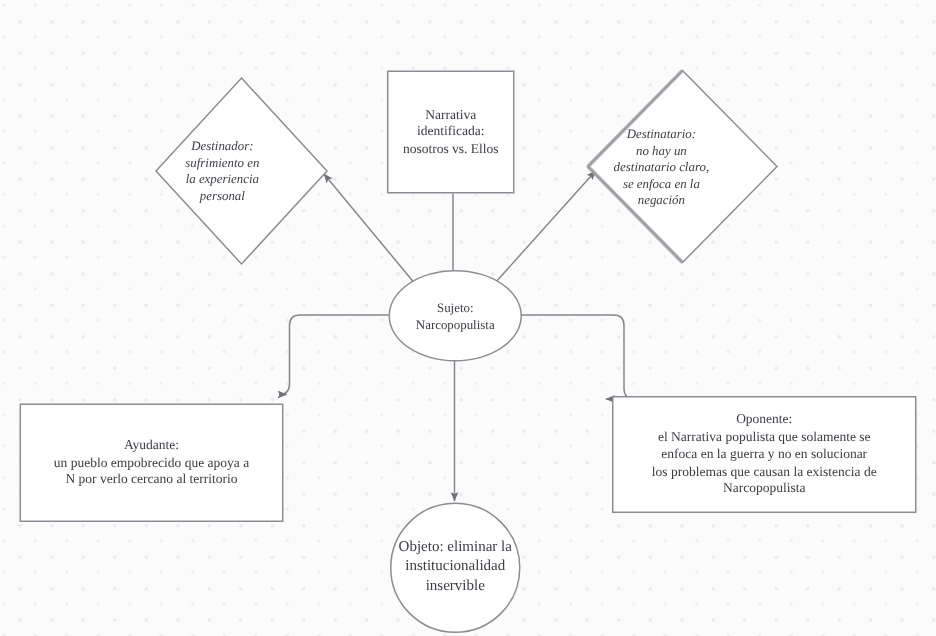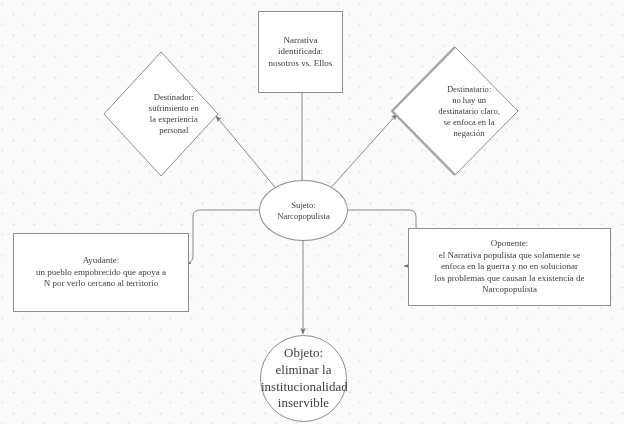--- a/index.html
+++ b/index.html
@@ -40,20 +40,21 @@
   }
   .node .label {
     display: block;
     width: 100%;
     padding: 0 3px;
     white-space: pre-line;
   }
   .rect-node {
     background: #ffffff;
     border: 1px solid #8a8d94;
+    margin-top: 36px;
   }
   .ellipse-node {
     background: #ffffff;
     border: 1px solid #8a8d94;
     border-radius: 50%;
     align-items: center;
   }
   .diamond-wrap {
     position: absolute;
     z-index: 3;
@@ -66,24 +67,25 @@
     height: 100%;
   }
   .diamond-text {
     position: absolute;
     left: 0;
     top: 0;
     width: 100%;
     height: 100%;
     display: flex;
     align-items: center;
-    justify-content: flex-end;
+    justify-content: flex-start;
     text-align: center;
     color: #3c3c46;
     line-height: 1.28;
+    font-style: italic;
   }
   .diamond-text .label {
     display: block;
     width: 78%;
     white-space: pre-line;
   }
 
   
   #node-narrativa {
     left: 258px; top: 11px; width: 85px; height: 82px;
@@ -104,21 +106,21 @@
   #node-ayudante {
     left: 13px; top: 233px; width: 176px; height: 79px;
     font-size: 9px;
   }
   #node-oponente {
     left: 408px; top: 228px; width: 203px; height: 78px;
     font-size: 9px;
   }
   #node-objeto {
     left: 260px; top: 335px; width: 87px; height: 87px;
-    font-size: 13px;
+    font-size: 10px;
   }
 </style>
 </head>
 <body>
 
 <div id="canvas">
 
   <svg id="edges" viewBox="0 0 624 424" xmlns="http://www.w3.org/2000/svg">
     <defs>
       <marker id="arrowhead" markerWidth="7" markerHeight="7" refX="6" refY="3" orient="auto" markerUnits="strokeWidth">

